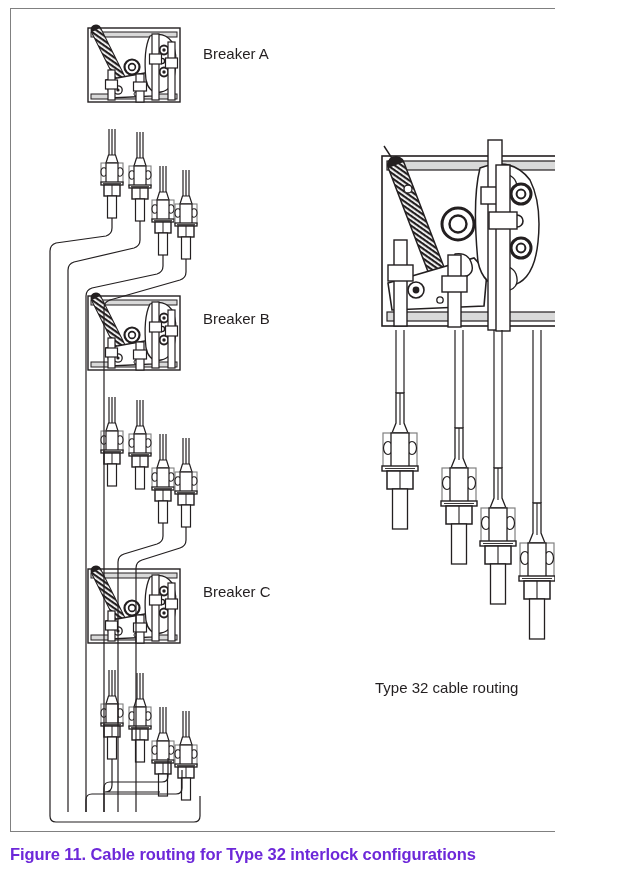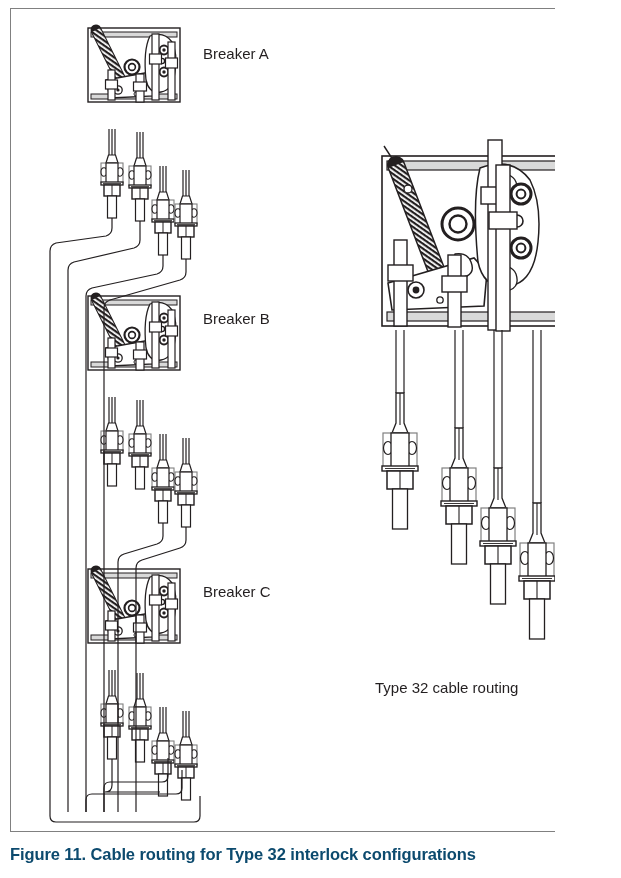--- a/index.html
+++ b/index.html
@@ -5,21 +5,21 @@
   html,body{margin:0;padding:0;background:#ffffff;}
   body{width:621px;height:878px;font-family:"Liberation Sans",sans-serif;
        -webkit-font-smoothing:antialiased;}
   #root{position:relative;width:555px;height:878px;overflow:hidden;background:#fff;}
   #figure-frame{position:absolute;left:10px;top:8px;width:598px;height:824px;
        border:1px solid #808080;background:#fff;box-sizing:border-box;}
   #figure-svg{position:absolute;left:0;top:0;width:621px;height:878px;}
   .dgm-label{font-family:"Liberation Sans",sans-serif;font-size:15px;fill:#231f20;}
   .fig-caption{position:absolute;left:10px;top:845px;width:600px;
        font-family:"Liberation Sans",sans-serif;font-size:16.5px;font-weight:bold;
-       color:#0c4a6e;letter-spacing:-0.1px;white-space:nowrap;}
+       color:#6d28d9;letter-spacing:-0.1px;white-space:nowrap;}
 </style>
 </head>
 <body>
 
 <div id="root">
 
   <div id="figure-frame"></div>
 
   <svg id="figure-svg" viewBox="0 0 621 878">
     <defs>

